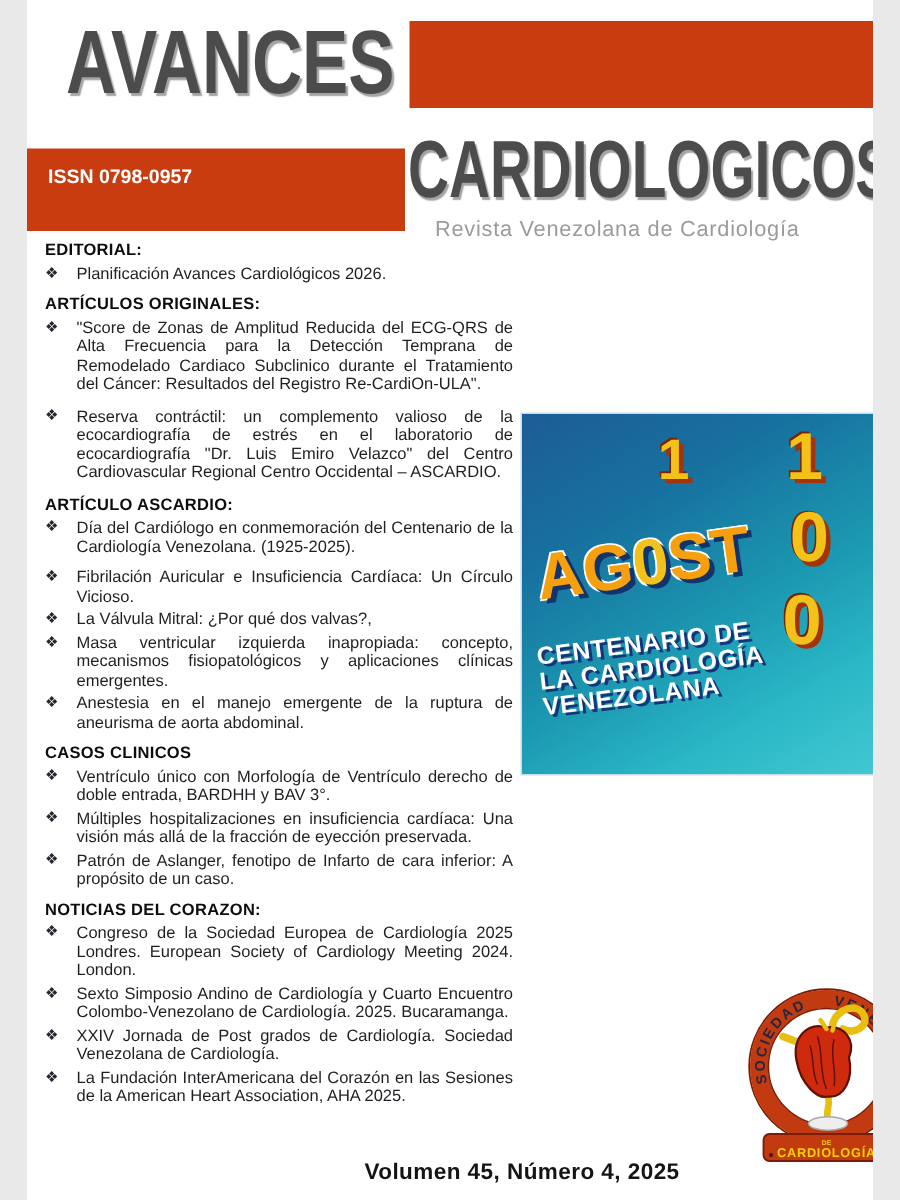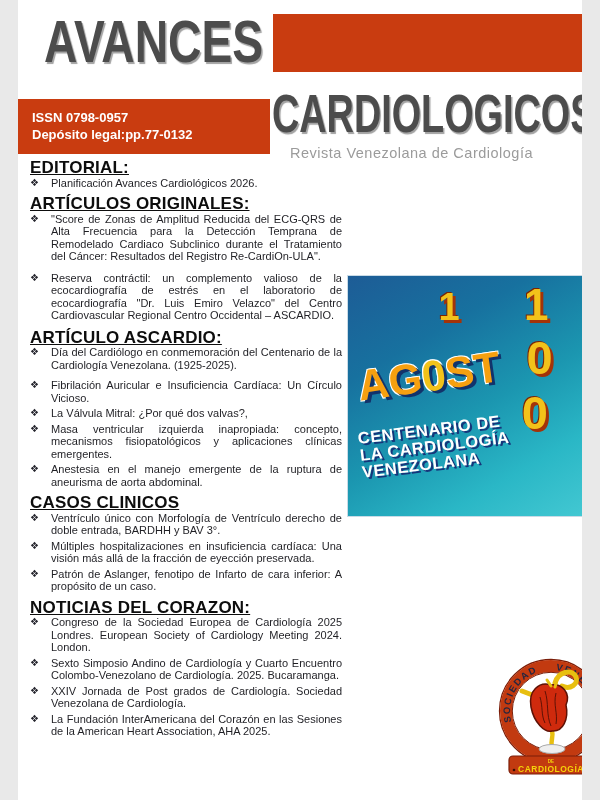--- a/index.html
+++ b/index.html
@@ -17,22 +17,22 @@
   .issn-box{position:absolute;left:0;top:99px;width:252px;height:55px;background:var(--accent_red);
             color:#fff;font-weight:bold;font-size:13px;line-height:17px;padding:10px 0 0 14px;box-sizing:border-box;}
   .title2{position:absolute;left:254px;top:84px;margin:0;font-size:54px;font-weight:bold;
           color:var(--headline_gray);line-height:58px;transform:scaleX(0.70);transform-origin:left top;
           text-shadow:2px 2px 1px #a3a3a3;white-space:nowrap;}
   .subtitle{position:absolute;left:272px;top:146px;width:316px;text-align:left;
             color:var(--subtitle_gray);font-size:14.5px;line-height:15.5px;letter-spacing:0.5px;white-space:nowrap;}
   
   .toc{position:absolute;left:12px;top:161px;width:312px;color:#1f1f24;}
   .section{margin:0 0 8px 0;}
-  .section h3{font-size:17px;line-height:13.5px;margin:0 0 2px 0;color:#0d0d0d;
-              text-decoration:underline;letter-spacing:0.2px;}
+  .section h3{font-size:11px;line-height:13.5px;margin:0 0 2px 0;color:#0d0d0d;
+              letter-spacing:0.2px;}
   .toc-item{display:flex;margin:0 0 3px 0;}
   .section-articulos .toc-item{margin-bottom:9px;}
   .bullet{flex:0 0 21px;width:21px;font-size:10px;line-height:12.5px;color:#26262e;}
   .toc-item p{margin:0;flex:1;font-size:11px;line-height:12.5px;text-align:justify;color:#1f1f24;}
   
   .poster{position:absolute;left:330px;top:276px;width:238px;height:240px;overflow:hidden;
           background:linear-gradient(150deg,#1d5c96 0%,#17719f 28%,#1b96b0 55%,#2ab7c6 78%,#43c8d2 100%);
           outline:1px solid #c9dbe6;}
   .digit{position:absolute;font-weight:bold;color:var(--poster_yellow);
          text-shadow:3px 3px 0 #a33309,-1px -1px 0 #7a2405;line-height:1;}
@@ -61,21 +61,20 @@
 </head>
 <body>
 
 <div class="page">
 
   <div class="top-red-bar"></div>
   <h1 class="title1">AVANCES</h1>
 
   <div class="issn-box">
     <div>ISSN 0798-0957</div>
-    <div>Depósito legal:pp.77-0132</div>
   </div>
   <h1 class="title2">CARDIOLOGICOS</h1>
 
   <div class="subtitle">
     <div>Revista Venezolana de Cardiología</div>
   </div>
 
   <div id="toc" class="toc">
       <div class="section">
         <h3>EDITORIAL:</h3>
@@ -189,14 +188,15 @@
     </g>
     <g>
       <rect x="14" y="103" width="84" height="18" rx="4" fill="#c23a10" stroke="#7a1d08" stroke-width="1.2"></rect>
       <circle cx="19" cy="117" r="1.3" fill="#3b0d03"></circle>
         <circle cx="93" cy="117" r="1.3" fill="#3b0d03"></circle>
       <text class="banner-de" x="56" y="110" text-anchor="middle">DE</text>
       <text class="banner-main" x="56" y="118.5" text-anchor="middle">CARDIOLOGÍA</text>
     </g>
   </svg>
 
+  <div class="footer">Volumen 45, Número  4, 2025</div>
 
 </div>
 
 </body></html>

